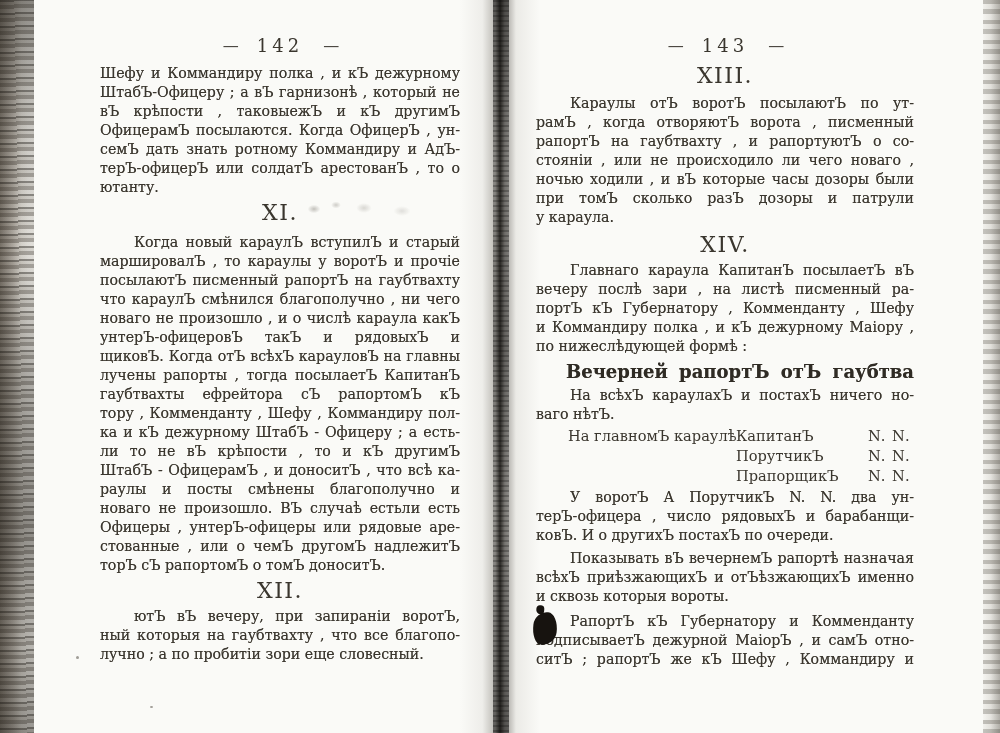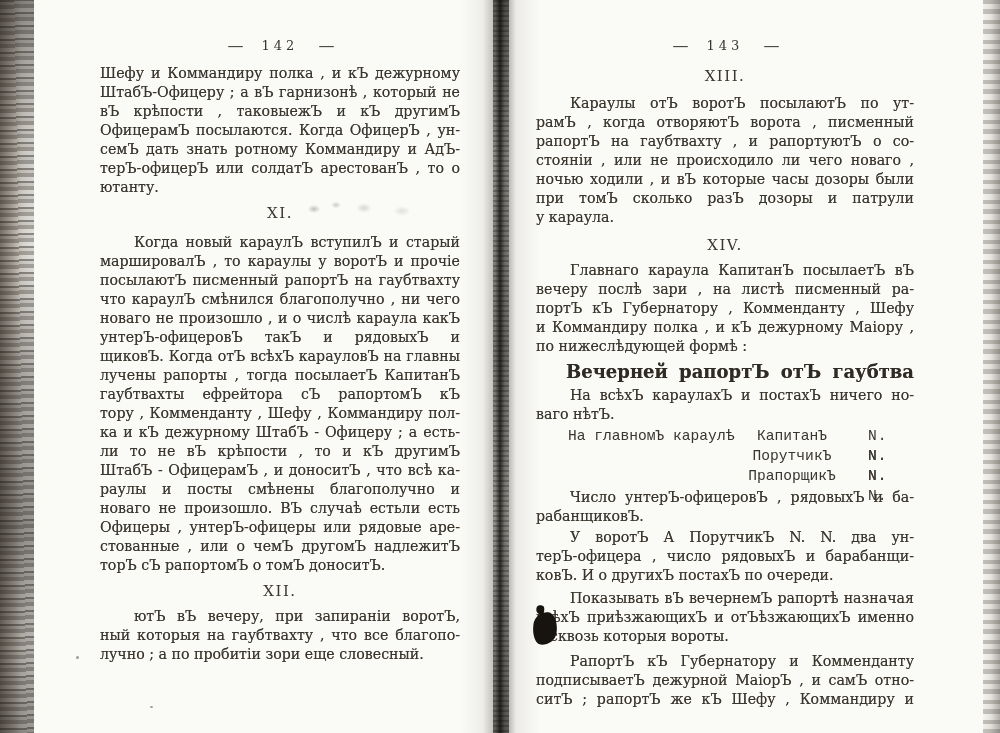--- a/index.html
+++ b/index.html
@@ -58,47 +58,47 @@
   }
   .speck{position:absolute;background:rgba(70,64,54,0.5);border-radius:50%;}
   
   .page{position:absolute;top:0;}
   .page.left{left:100px;width:360px;}
   .page.right{left:536px;width:378px;}
   .pagenum-row{
     margin-top:34px;height:22px;display:flex;justify-content:center;
     align-items:center;gap:20px;font-size:16px;
   }
-  .pagenum-row .num{letter-spacing:4px;font-size:13px;}
+  .pagenum-row .num{letter-spacing:4px;font-size:18px;}
   .pagenum-row .dash{letter-spacing:-2px;color:#44403a;}
   .sec-heading{
-    text-align:center;font-size:15px;letter-spacing:1.5px;height:24px;
+    text-align:center;font-size:22px;letter-spacing:1.5px;height:24px;
     line-height:24px;
   }
   .lines{font-size:14.2px;}
   .line{
     height:19px;line-height:19px;overflow:hidden;
     text-align:justify;text-align-last:justify;
     text-shadow:0 0 0.4px rgba(60,55,45,0.65);
   }
   .lines .line:last-child{text-align-last:left;}
   .lines.justify-all .line:last-child{text-align-last:justify;}
   .ind .line:first-child{text-indent:34px;}
   .report-title{
     font-size:18px;font-weight:bold;height:24px;line-height:24px;
     text-indent:30px;word-spacing:5px;color:#2f2b24;
     text-shadow:0 0 0.4px rgba(40,36,30,0.6);white-space:nowrap;overflow:hidden;
   }
-  .rank-table{margin-top:2px;font-family:Liberation Mono, monospace;}
+  .rank-table{margin-top:2px;}
   .rank-row{
     display:grid;grid-template-columns:200px 118px 1fr;
     height:20px;line-height:20px;font-size:14.6px;
   }
   .rank-row .prefix{text-indent:32px;white-space:nowrap;overflow:hidden;}
-  .rank-row .rank{text-align:center;padding-right:6px;}
+  .rank-row .rank{text-align:left;padding-right:6px;}
   .rank-row .name{padding-left:14px;letter-spacing:1px;}
   
   .mt4{margin-top:4px;}.mt6{margin-top:6px;}.mt8{margin-top:8px;}
   .mt12{margin-top:8px;}.mt2{margin-top:2px;}
 </style>
 </head>
 <body>
 
 <div class="canvas">
 
@@ -198,24 +198,20 @@
         <span class="rank">ПорутчикЪ</span>
         <span class="name">N. N.</span>
       </div>
       <div class="rank-row">
         <span class="prefix"></span>
         <span class="rank">ПрапорщикЪ</span>
         <span class="name">N. N.</span>
       </div>
     </div>
 
-    <div class="lines ind mt2">
-        <div class="line">Число унтерЪ-офицеровЪ , рядовыхЪ и ба-</div>
-        <div class="line">рабанщиковЪ.</div>
-      </div>
 
     <div class="lines ind mt2">
         <div class="line">У воротЪ  А ПорутчикЪ  N. N. два ун-</div>
         <div class="line">терЪ-офицера ,  число рядовыхЪ и барабанщи-</div>
         <div class="line">ковЪ. И о другихЪ постахЪ по очереди.</div>
       </div>
 
     <div class="lines ind mt4">
         <div class="line">Показывать вЪ вечернемЪ рапортѣ назначая</div>
         <div class="line">всѣхЪ приѣзжающихЪ и отЪѣзжающихЪ именно</div>

